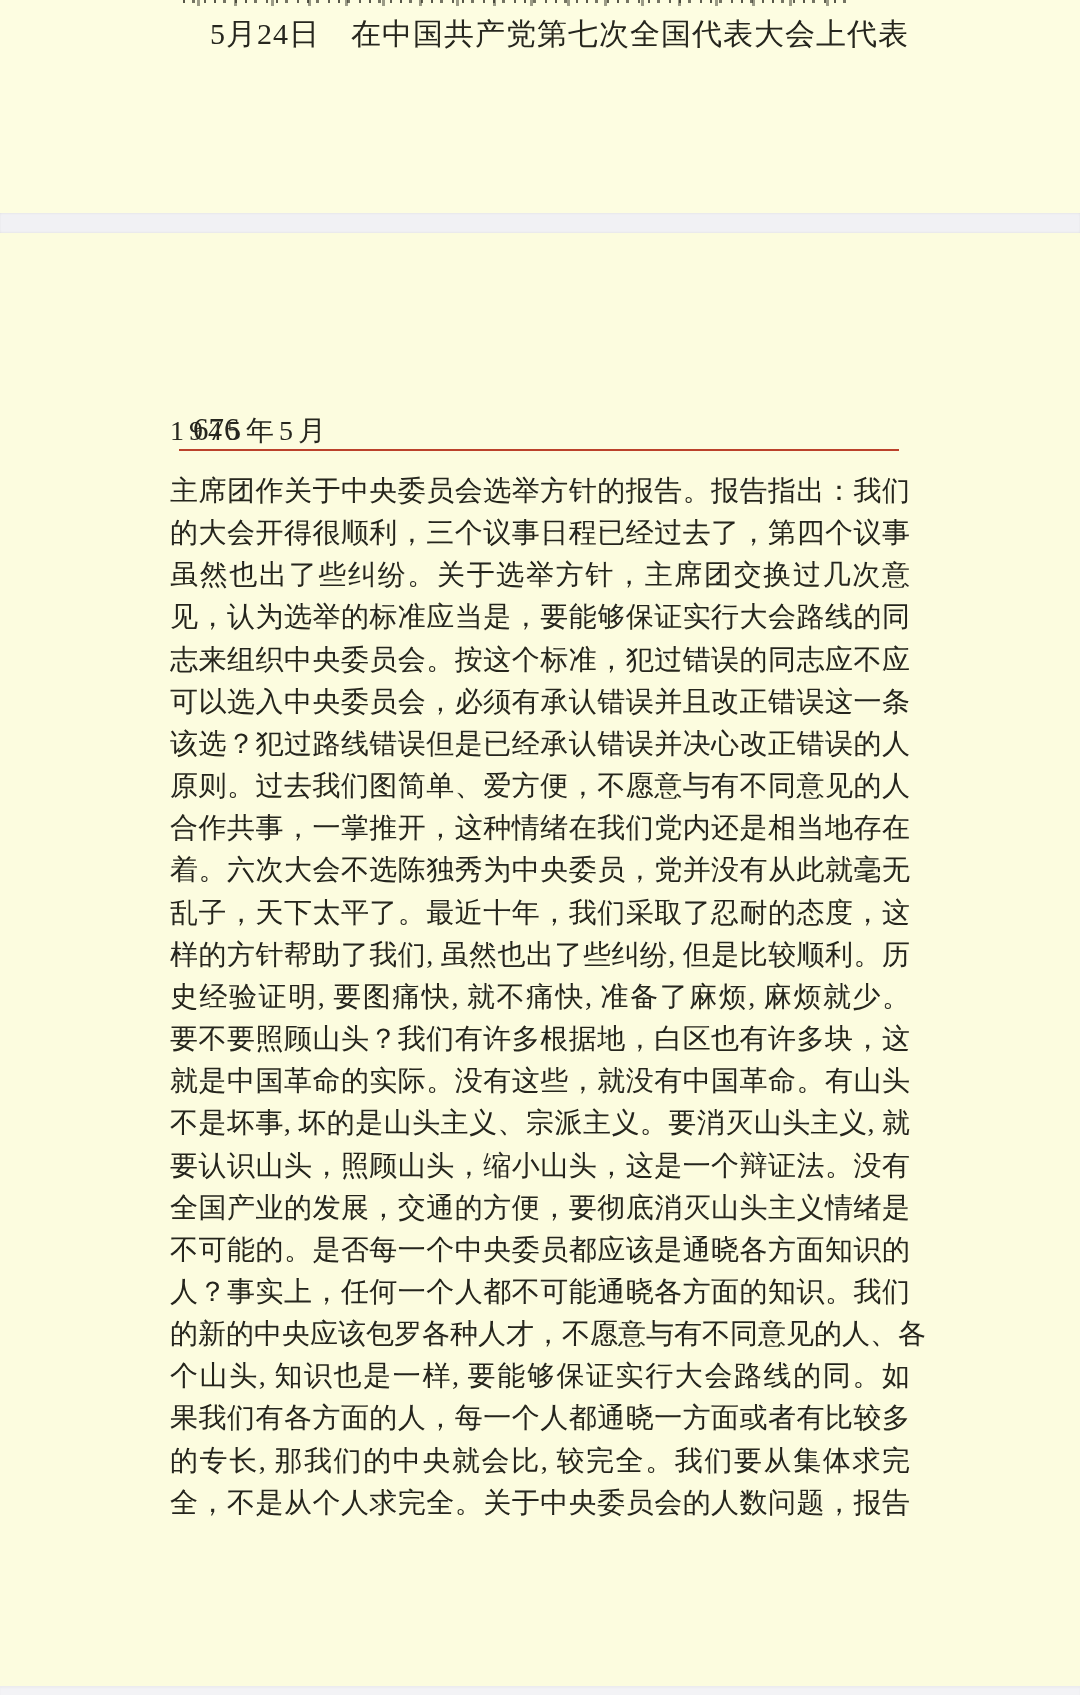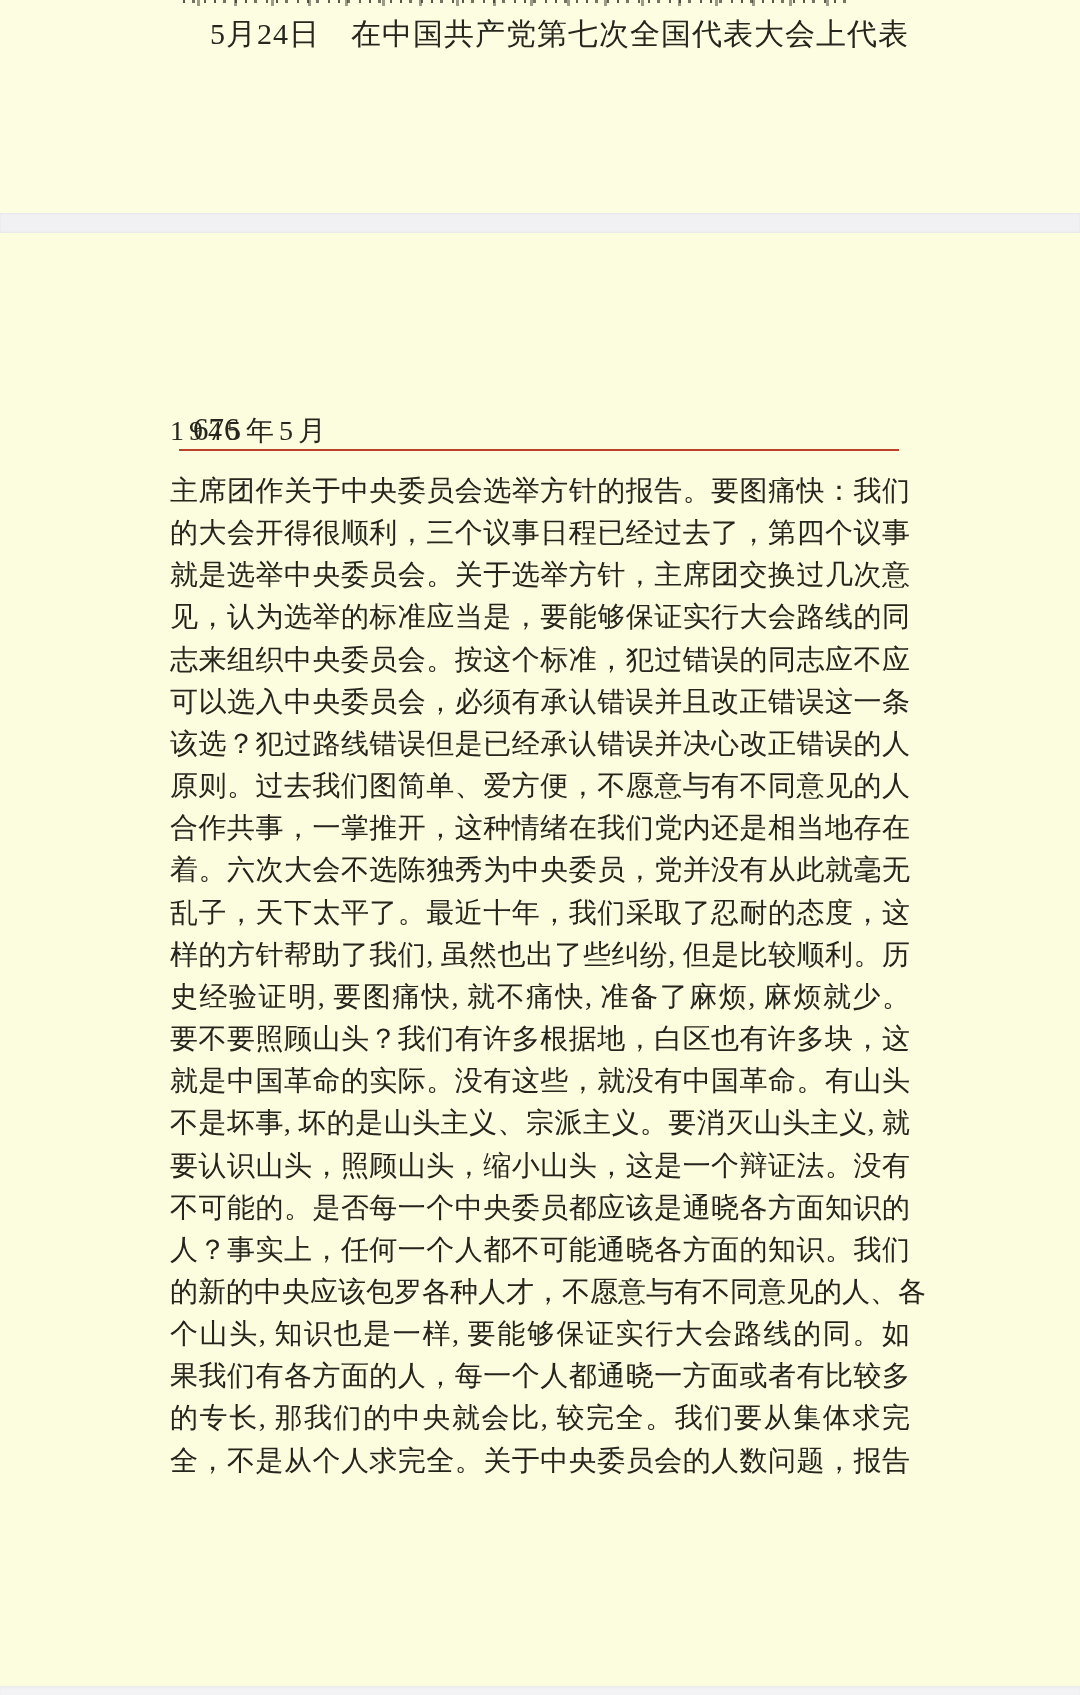--- a/index.html
+++ b/index.html
@@ -122,37 +122,38 @@
   <div class="separator-top"></div>
 
   <div class="current-page">
     <div class="page-header">
       <div class="page-number">676</div>
       <div class="running-head">1945年5月</div>
     </div>
     <div class="header-rule"></div>
 
     <div class="body-text">
-      <div class="body-line">主席团作关于中央委员会选举方针的报告。要图痛快：我们</div>
+      <div class="body-line">主席团作关于中央委员会选举方针的报告。报告指出：我们</div>
       <div class="body-line">的大会开得很顺利，三个议事日程已经过去了，第四个议事</div>
-      <div class="body-line">就是选举中央委员会。关于选举方针，主席团交换过几次意</div>
+      <div class="body-line">虽然也出了些纠纷。关于选举方针，主席团交换过几次意</div>
       <div class="body-line">见，认为选举的标准应当是，要能够保证实行大会路线的同</div>
       <div class="body-line">志来组织中央委员会。按这个标准，犯过错误的同志应不应</div>
       <div class="body-line">可以选入中央委员会，必须有承认错误并且改正错误这一条</div>
       <div class="body-line">该选？犯过路线错误但是已经承认错误并决心改正错误的人</div>
       <div class="body-line">原则。过去我们图简单、爱方便，不愿意与有不同意见的人</div>
       <div class="body-line">合作共事，一掌推开，这种情绪在我们党内还是相当地存在</div>
       <div class="body-line">着。六次大会不选陈独秀为中央委员，党并没有从此就毫无</div>
       <div class="body-line">乱子，天下太平了。最近十年，我们采取了忍耐的态度，这</div>
       <div class="body-line">样的方针帮助了我们, 虽然也出了些纠纷, 但是比较顺利。历</div>
       <div class="body-line">史经验证明, 要图痛快, 就不痛快, 准备了麻烦, 麻烦就少。</div>
       <div class="body-line">要不要照顾山头？我们有许多根据地，白区也有许多块，这</div>
       <div class="body-line">就是中国革命的实际。没有这些，就没有中国革命。有山头</div>
       <div class="body-line">不是坏事, 坏的是山头主义、宗派主义。要消灭山头主义, 就</div>
       <div class="body-line">要认识山头，照顾山头，缩小山头，这是一个辩证法。没有</div>
+      <div class="body-line">全国产业的发展，交通的方便，要彻底消灭山头主义情绪是</div>
       <div class="body-line">不可能的。是否每一个中央委员都应该是通晓各方面知识的</div>
       <div class="body-line">人？事实上，任何一个人都不可能通晓各方面的知识。我们</div>
       <div class="body-line">的新的中央应该包罗各种人才，不愿意与有不同意见的人、各</div>
       <div class="body-line">个山头, 知识也是一样, 要能够保证实行大会路线的同。如</div>
       <div class="body-line">果我们有各方面的人，每一个人都通晓一方面或者有比较多</div>
       <div class="body-line">的专长, 那我们的中央就会比, 较完全。我们要从集体求完</div>
       <div class="body-line">全，不是从个人求完全。关于中央委员会的人数问题，报告</div>
     </div>
   </div>
 

